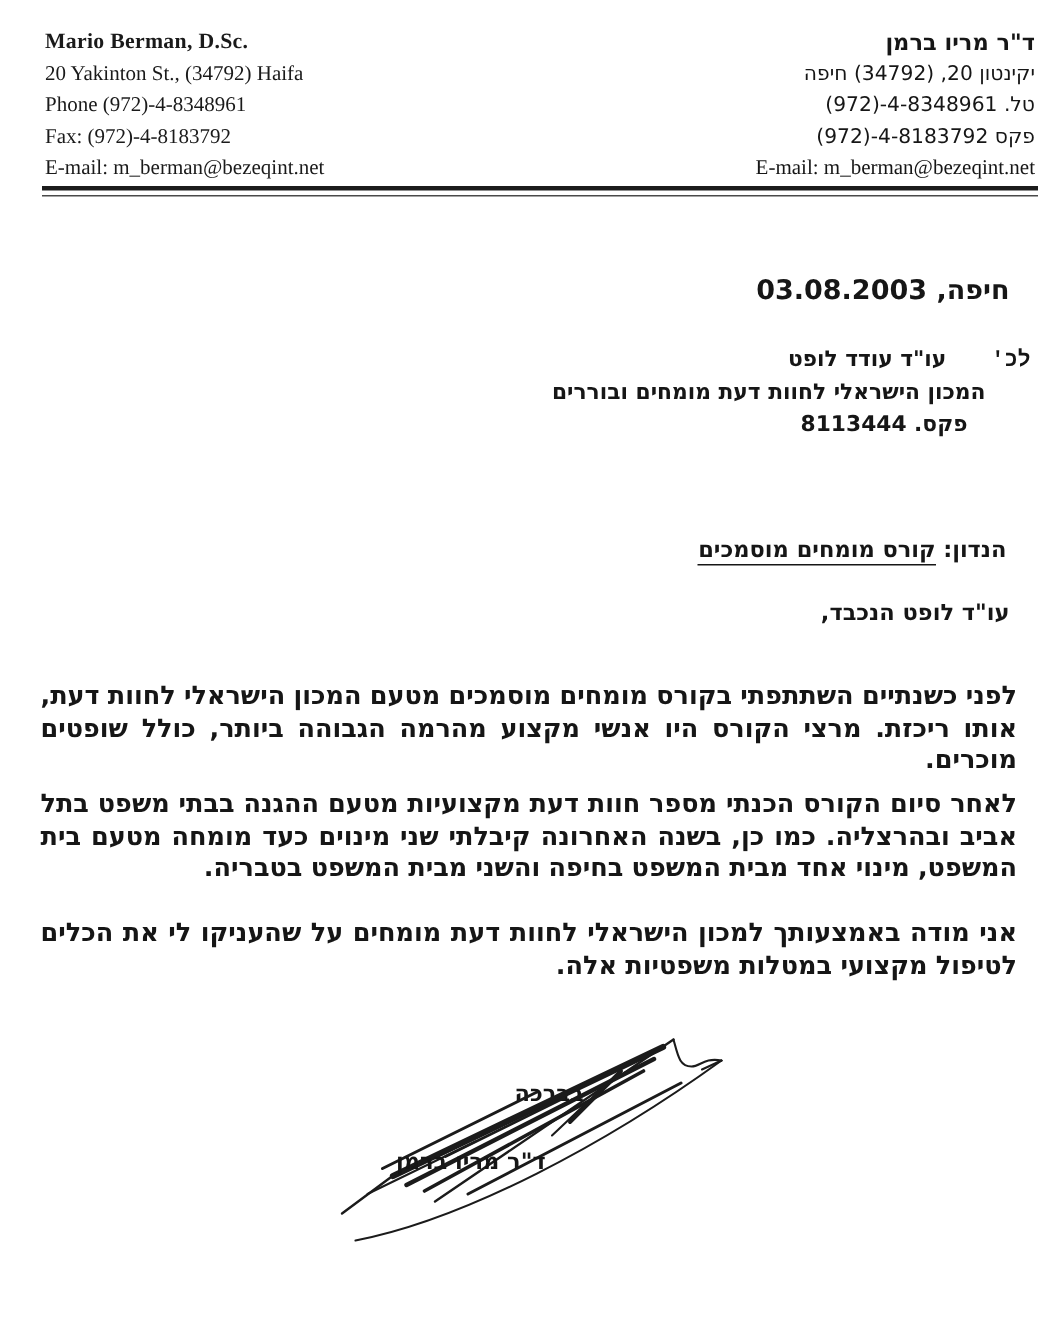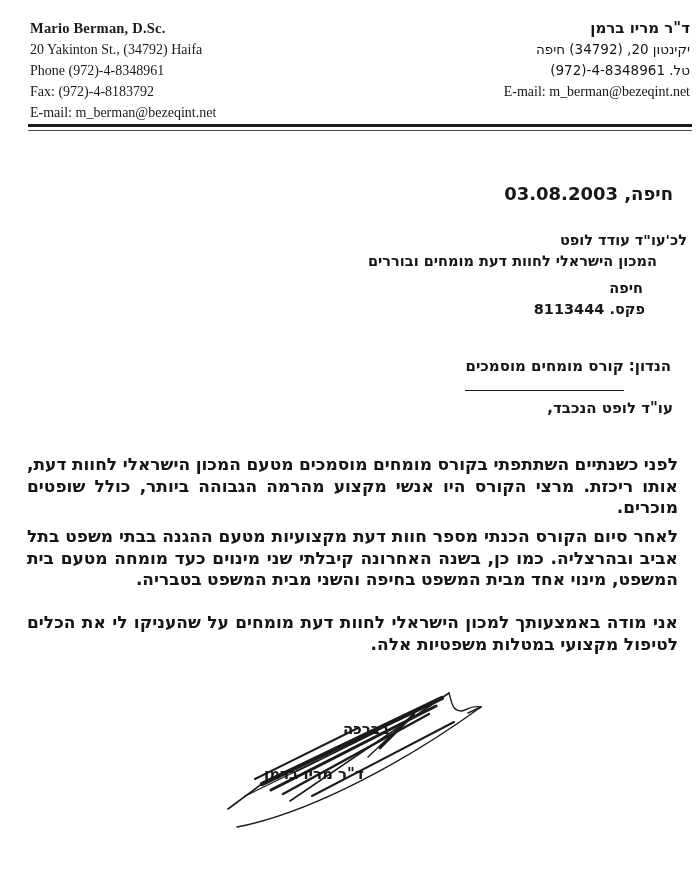--- a/index.html
+++ b/index.html
@@ -15,26 +15,26 @@
   .lh-he{direction:rtl;text-align:right;font-size:13.5px;line-height:21px;}
   .lh-he .lh-name{font-weight:bold;font-size:15px;}
   .lh-he .lh-email{font-family:"Liberation Serif",serif;font-size:14px;}
   .num{direction:ltr;unicode-bidi:embed;margin-left:21px;}
   .rule-a{position:absolute;left:28px;right:8px;top:124px;height:3px;background:#1c1c1c;}
   .rule-b{position:absolute;left:28px;right:8px;top:130px;height:1px;background:#4a4a4a;}
   
   .heb{direction:rtl;font-weight:bold;}
   .date{position:absolute;top:183px;right:27px;font-size:18px;}
   .addr{position:absolute;top:230px;right:13px;text-align:right;font-size:14.5px;line-height:21px;}
-  .addr .to-prefix{}
+  .addr .to-prefix{margin-left:30px;font-family:Liberation Mono, monospace;}
   .addr .addr-org{margin-right:30px;}
   .addr .addr-city{margin-right:44px;margin-top:6px;}
   .addr .addr-fax{margin-right:42px;}
   .subject{position:absolute;top:357px;right:29px;font-size:15px;}
-  .subject .subject-title{margin-right:5px;border-bottom:1.5px solid #161616;padding-bottom:15px;}
+  .subject .subject-title{margin-right:5px;border-bottom:1.5px solid #161616;padding-bottom:1px;}
   .salutation{position:absolute;top:399px;right:27px;font-size:15px;}
   .para{position:absolute;left:27px;right:22px;text-align:justify;font-size:17px;line-height:21.5px;word-spacing:-.4px;}
   .p1{top:437px}.p2{top:509px}.p3{top:595px}
   .closing{position:absolute;top:677px;left:343px;font-size:15px;margin-top:43px;}
   .sig-name{position:absolute;top:765px;left:264px;font-size:15px;white-space:nowrap;}
   .sig-svg{position:absolute;left:200px;top:660px;width:320px;height:180px;}
   .sig-svg path{stroke:#1b1b1b;fill:none;stroke-linecap:round;}
 </style>
 </head>
 <body>
@@ -46,34 +46,34 @@
       <div class="lh-name">Mario Berman, D.Sc.</div>
       <div>20 Yakinton St., (34792) Haifa</div>
       <div>Phone (972)-4-8348961</div>
       <div>Fax: (972)-4-8183792</div>
       <div>E-mail: m_berman@bezeqint.net</div>
     </div>
     <div class="lh-he">
       <div class="lh-name">ד"ר מריו ברמן</div>
       <div>יקינטון 20, (34792) חיפה</div>
       <div><span>טל.</span> <span class="num">(972)-4-8348961</span></div>
+      <div><span>פקס</span> <span class="num">(972)-4-8183792</span></div>
       <div class="lh-email">E-mail: m_berman@bezeqint.net</div>
     </div>
   </header>
   <div class="rule-a"></div>
   <div class="rule-b"></div>
 
   <div class="heb date">חיפה, 03.08.2003</div>
 
   <div class="heb addr">
     <div>
       <span class="to-prefix">לכ'</span><span>עו"ד עודד לופט</span>
     </div>
     <div class="addr-org">המכון הישראלי לחוות דעת מומחים ובוררים</div>
-    <div class="addr-city">חיפה</div>
     <div class="addr-fax">פקס. 8113444</div>
   </div>
 
   <div class="heb subject">
     <span>הנדון:</span><span class="subject-title">קורס מומחים מוסמכים</span>
   </div>
 
   <div class="heb salutation">עו"ד לופט הנכבד,</div>
 
   <p class="heb para p1">לפני כשנתיים השתתפתי בקורס מומחים מוסמכים מטעם המכון הישראלי לחוות דעת, אותו ריכזת. מרצי הקורס היו אנשי מקצוע מהרמה הגבוהה ביותר, כולל שופטים מוכרים.</p>

